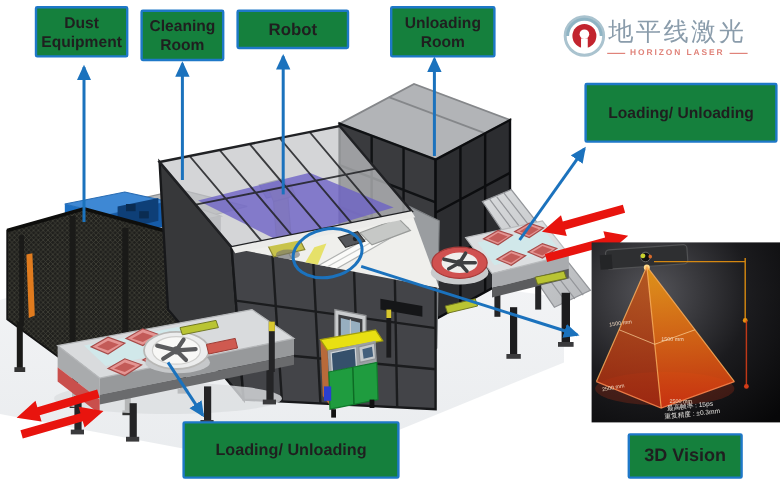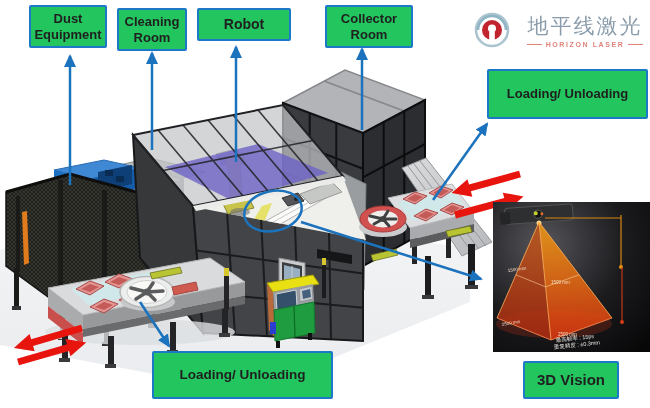--- a/index.html
+++ b/index.html
@@ -2,36 +2,36 @@
 <html><head>
 <meta charset="utf-8">
 <style>
   html,body{margin:0;padding:0;background:#fff;}
   .stage{
     position:relative;width:650px;height:408px;overflow:hidden;background:#ffffff;
     font-family:"Liberation Sans", sans-serif;
   }
   .stage svg.scene{position:absolute;left:0;top:0;}
   .lbl{
-    position:absolute;background:#22c55e;border:2.5px solid #1e78c8;border-radius:2px;
+    position:absolute;background:#15803d;border:2.5px solid #1e78c8;border-radius:2px;
     color:#1f1f1f;font-weight:bold;text-align:center;
     display:flex;flex-direction:column;justify-content:center;align-items:center;
     line-height:1.22;font-size:13px;box-sizing:border-box;
   }
   .lbl span{display:block;white-space:nowrap;}
   #lbl-dust{left:29px;top:5px;width:78px;height:43px;}
   #lbl-clean{left:117px;top:8px;width:70px;height:43px;}
   #lbl-robot{left:197px;top:8px;width:94px;height:33px;font-size:14px;}
   #lbl-equip{left:325px;top:5px;width:88px;height:43px;}
   #lbl-ws2{left:487px;top:69px;width:161px;height:50px;}
   #lbl-ws1{left:152px;top:351px;width:181px;height:48px;font-size:13.5px;}
   #lbl-vision{left:523px;top:361px;width:96px;height:38px;font-size:15px;}
   .logo{
     position:absolute;left:468px;top:7px;width:180px;height:46px;
-    display:flex;align-items:center;gap:16px;justify-content:center;
+    display:flex;align-items:center;gap:0;
   }
   .logo-text{display:flex;flex-direction:column;align-items:center;}
   .logo-cn{font-size:21px;letter-spacing:2px;color:#8a9cab;font-weight:500;white-space:nowrap;}
   .logo-en{display:flex;align-items:center;gap:4px;color:#e0837a;font-size:7px;letter-spacing:1.6px;font-weight:bold;margin-top:1px;}
   .logo-en .dash{width:15px;height:1px;background:#e0837a;display:inline-block;}
 </style>
 </head>
 <body>
 
 <div class="stage">
@@ -331,21 +331,21 @@
   <span>Equipment</span>
 </div>
 <div class="lbl" id="lbl-clean">
   <span>Cleaning</span>
   <span>Room</span>
 </div>
 <div class="lbl" id="lbl-robot">
   <span>Robot</span>
 </div>
 <div class="lbl" id="lbl-equip">
-  <span>Collector</span>
+  <span>Unloading</span>
   <span>Room</span>
 </div>
 <div class="lbl" id="lbl-ws2">
   <span>Loading/ Unloading</span>
 </div>
 <div class="lbl" id="lbl-ws1">
   <span>Loading/ Unloading</span>
 </div>
 <div class="lbl" id="lbl-vision">
   <span>3D Vision</span>

